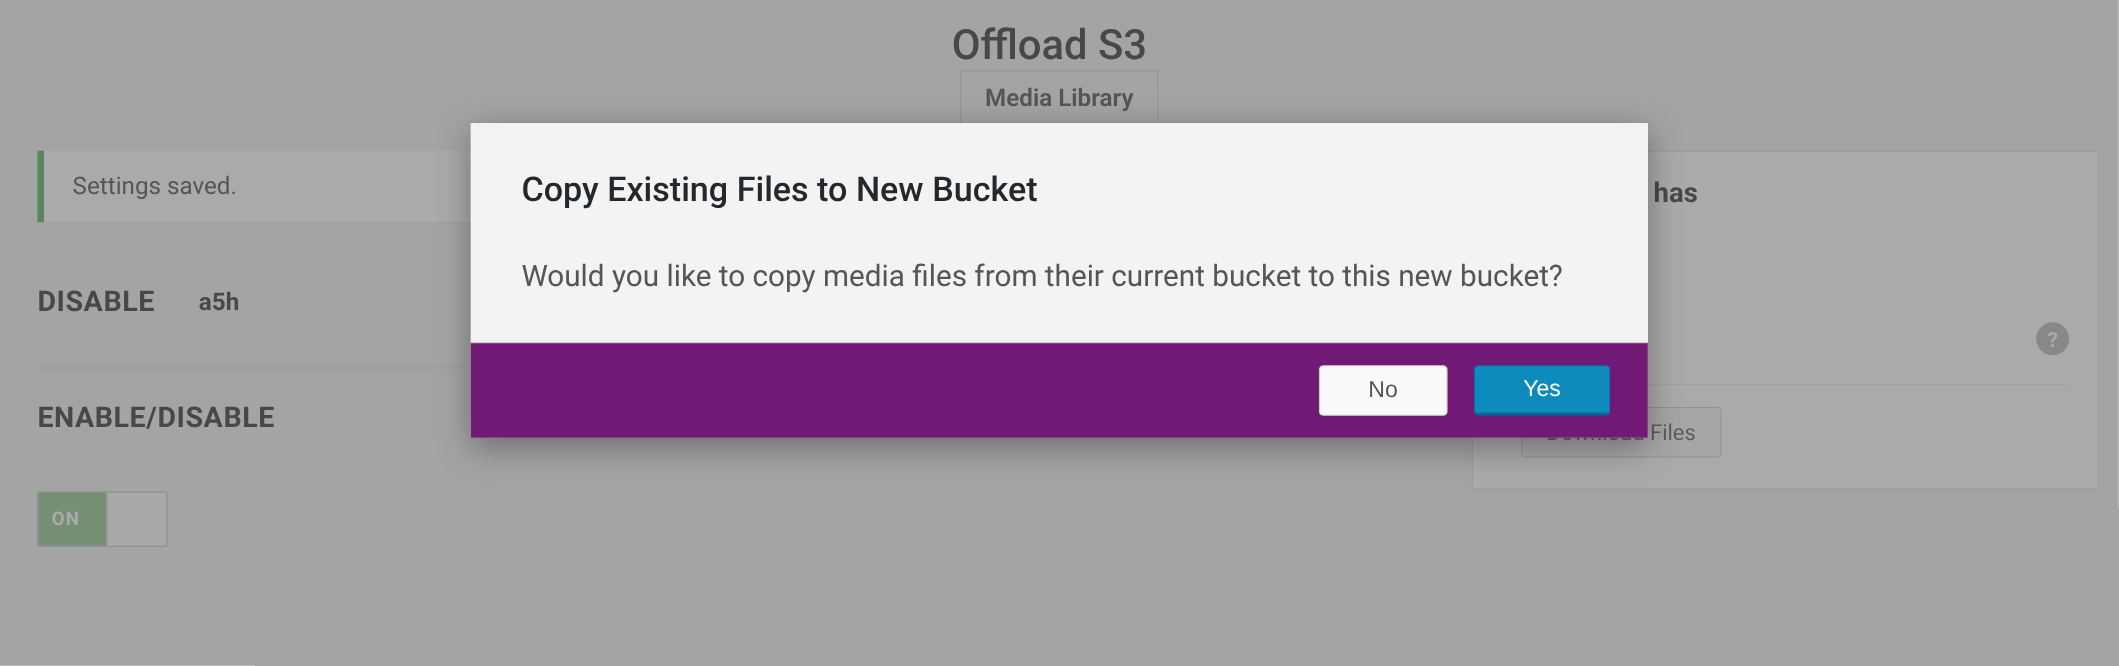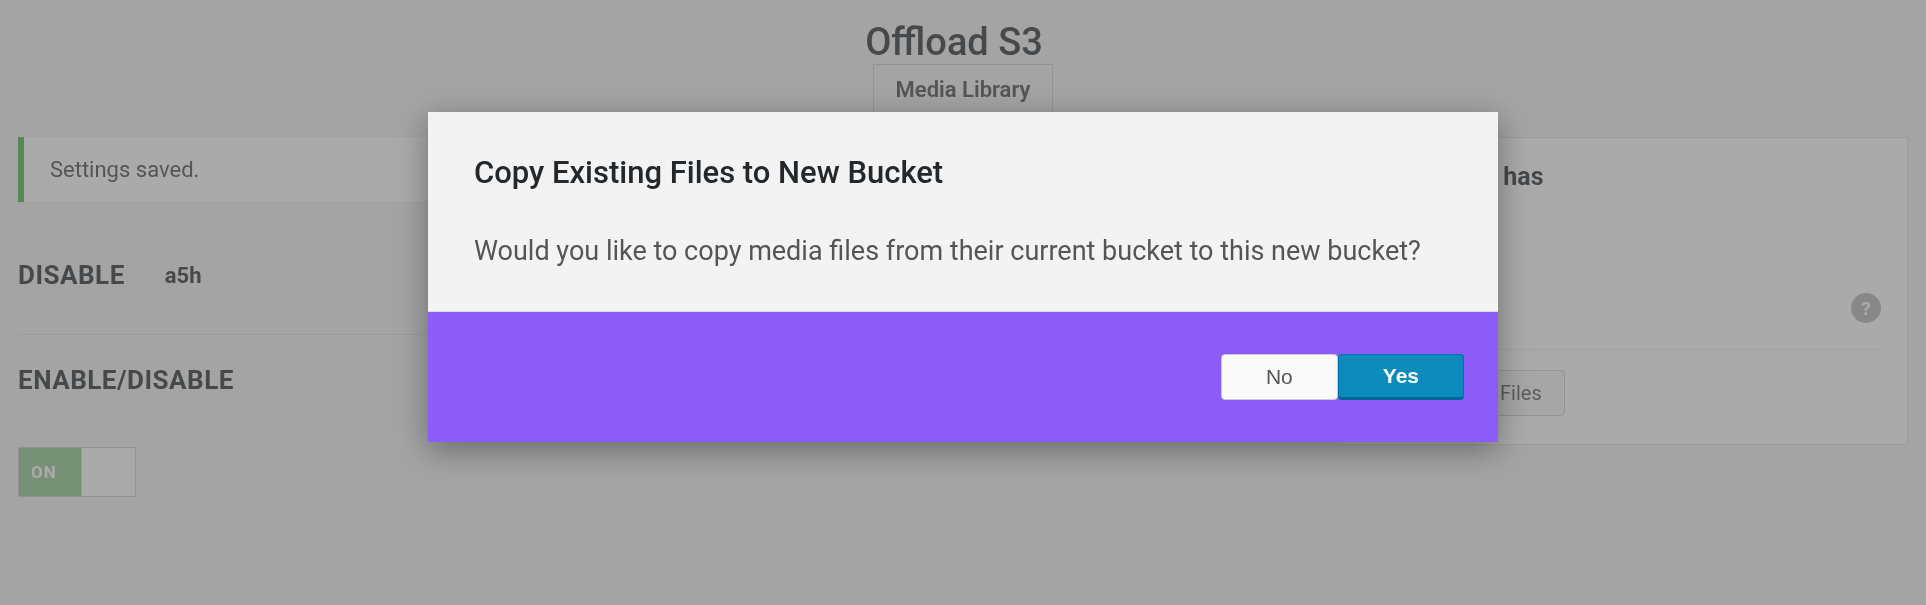--- a/index.html
+++ b/index.html
@@ -37,20 +37,21 @@
   }
   .tab-inactive {
     padding: 12px 22px;
     font-size: 22px;
     font-weight: 600;
     color: #444;
   }
   .columns {
     display: flex;
     gap: 30px;
+    margin-left: 16px;
   }
   .main-col { flex: 1; }
   .side-col { width: 570px; }
 
   .notice-success {
     background: #fff;
     border-left: 6px solid #46b450;
     padding: 20px 26px;
     font-size: 22px;
     color: #444;
@@ -185,40 +186,41 @@
   }
   .modal-body { padding: 42px 46px 44px; background:#f3f3f3; }
   .modal-title {
     font-size: 31px;
     font-weight: 500;
     color:#23282d;
     margin-bottom: 44px;
   }
   .modal-text { font-size: 27px; color:#555;margin-top:44px; }
   .modal-footer {
-    background:#8b5cf6;
+    background:#701a75;
     border-top:1px solid #ddd;
-    padding: 42px 34px;
+    padding: 20px 34px;
     display:flex;
     justify-content:flex-end;
+    gap: 24px;
   }
   .btn {
     font-size:21px;
     padding: 9px 44px;
     border-radius:4px;
     border:1px solid #ccc;
     cursor:pointer;
   }
   .btn-secondary { background:#fafafa; color:#555; }
   .btn-primary {
     background:#0e8bbd;
     border:1px solid #0073aa;
     border-bottom: 3px solid #006799;
     color:#fff;
-    font-weight:700;
+    font-weight:400;
   }
 </style>
 </head>
 <body>
 
 <div class="page">
   <div class="header-row">
     <div class="page-title">Offload S3</div>
     <div class="tabs">
       <div class="tab-active">Media Library</div>

